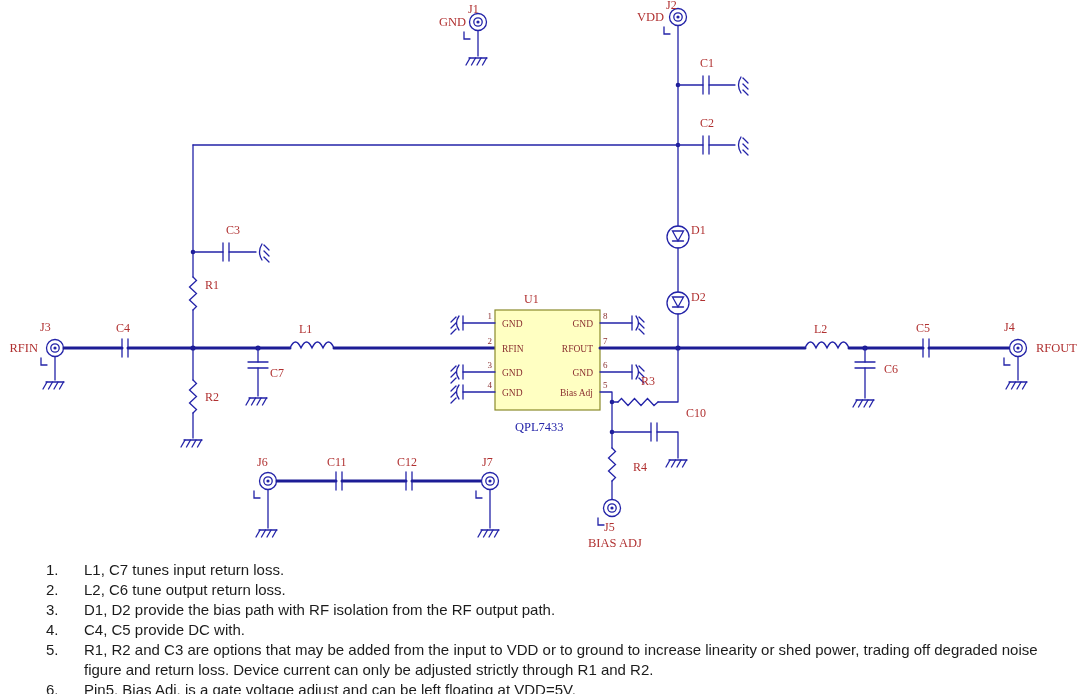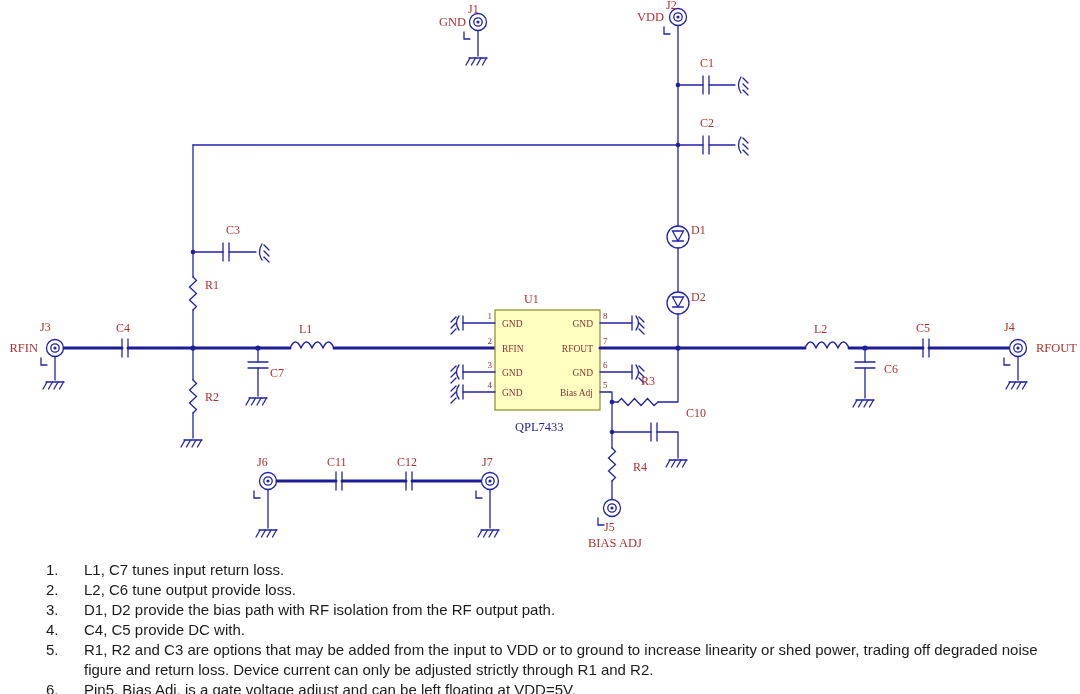--- a/index.html
+++ b/index.html
@@ -281,21 +281,21 @@
   </g>
 </svg>
 
 <div class="notes">
   <div class="note-row">
     <span class="note-num">1.</span>
     <span class="note-text">L1, C7 tunes input return loss.</span>
   </div>
   <div class="note-row">
     <span class="note-num">2.</span>
-    <span class="note-text">L2, C6 tune output provide loss.</span>
+    <span class="note-text">L2, C6 tune output return loss.</span>
   </div>
   <div class="note-row">
     <span class="note-num">3.</span>
     <span class="note-text">D1, D2 provide the bias path with RF isolation from the RF output path.</span>
   </div>
   <div class="note-row">
     <span class="note-num">4.</span>
     <span class="note-text">C4, C5 provide DC with.</span>
   </div>
   <div class="note-row">

